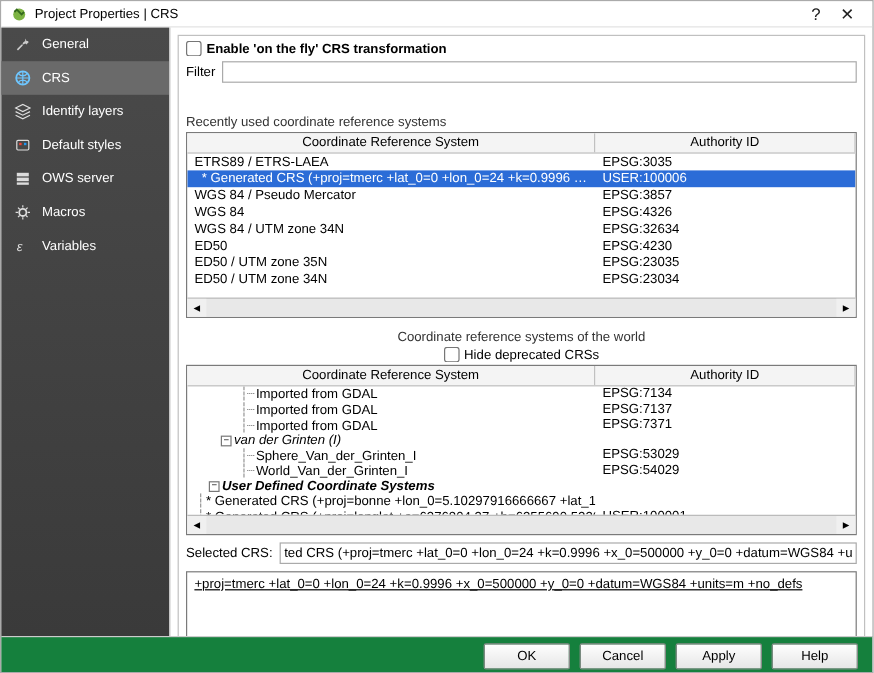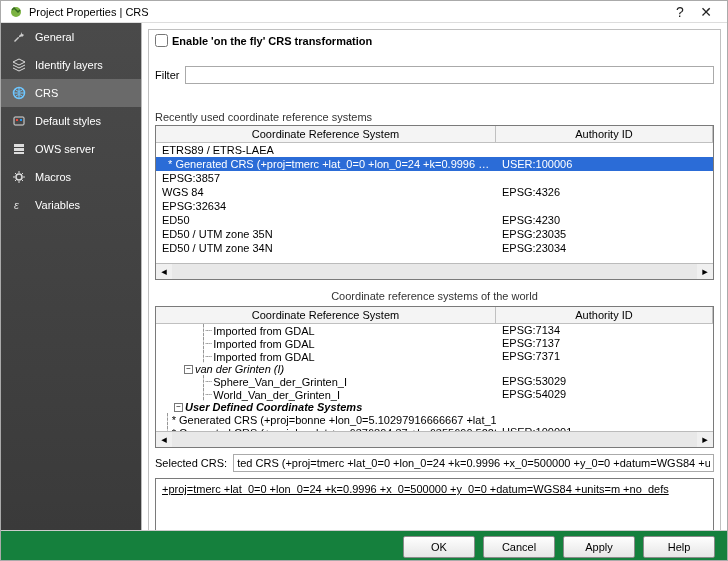--- a/index.html
+++ b/index.html
@@ -8,21 +8,21 @@
 .titlebar .tb-icon { width: 14px; height: 14px; margin-right: 6px; display:flex; align-items:center; justify-content:center;}
 .titlebar .title { flex:1; }
 .titlebar .tbtn { width: 26px; text-align: center; font-size: 14px; color:#222; cursor:default;}
 .body { display: flex; height: 507px; }
 .sidebar { width: 140px; background: linear-gradient(#4a4a4a,#3a3a3a); color: #fff; display:flex; flex-direction:column; }
 .sidebar .item { display:flex; align-items:center; gap:8px; padding: 6px 10px; cursor:default; }
 .sidebar .item.active { background: #6a6a6a; }
 .sidebar .item .sicon { width:16px; height:16px; display:flex;align-items:center;justify-content:center; }
 .main { flex:1; background: #fff; display:flex; flex-direction:column; padding: 6px 6px 0 6px; overflow:hidden; border-left:1px solid #bbb;}
 .grpbox { border:1px solid #c0c0c0; padding:4px 6px 8px 6px; position:relative; display:flex; flex-direction:column;}
-.checklabel { display:flex; align-items:center; gap:4px; font-weight:bold; margin-bottom:19px;}
+.checklabel { display:flex; align-items:center; gap:4px; font-weight:bold; margin-bottom:4px;}
 .filter-row { display:flex; align-items:center; gap:6px; margin-bottom:23px; }
 .filter-row input { flex:1; border:1px solid #aaa; height:18px; padding:0 3px;}
 .section-label { color:#333; margin: 4px 0 2px 0; }
 .listbox { border:1px solid #7a7a7a; background:#fff; overflow:hidden; }
 .listbox .header { display:flex; background:#f4f4f4; border-bottom:1px solid #c0c0c0;text-align:center; }
 .listbox .header .col { padding:2px 6px; border-right:1px solid #c0c0c0; }
 .listbox .rows { overflow:hidden; }
 .listbox .row { display:flex; padding:1px 0; }
 .listbox .row .c1 { padding:0 6px; width:340px; white-space:nowrap; overflow:hidden; text-overflow:ellipsis; }
 .listbox .row .c2 { padding:0 6px; flex:1; }
@@ -70,36 +70,36 @@
 <div class="body">
   <div class="sidebar">
     <div class="item">
       <span class="sicon">
           <svg width="14" height="14" viewBox="0 0 14 14">
             <path d="M9 2a3 3 0 0 1-3 5L2 11l1 1 4-4a3 3 0 0 1 5-3l-2 2-1-1z" fill="#ccc"></path>
           </svg>
         </span>
       <span>General</span>
     </div>
-    <div class="item">
-      <span class="sicon">
-          <svg width="14" height="14" viewBox="0 0 14 14">
-            <path d="M1 4l6-3 6 3-6 3zM1 7l6 3 6-3M1 10l6 3 6-3" fill="none" stroke="#ddd" stroke-width="1"></path>
-          </svg>
-        </span>
-      <span>Identify layers</span>
-    </div>
     <div class="item active">
       <span class="sicon">
           <svg width="14" height="14" viewBox="0 0 14 14">
             <circle cx="7" cy="7" r="5.5" fill="none" stroke="#6ec6ff" stroke-width="1.5"></circle>
             <path d="M1.5 7h11M7 1.5v11M3 3c2 3 6 3 8 0M3 11c2-3 6-3 8 0" stroke="#6ec6ff" stroke-width="1" fill="none"></path>
           </svg>
         </span>
       <span>CRS</span>
+    </div>
+    <div class="item">
+      <span class="sicon">
+          <svg width="14" height="14" viewBox="0 0 14 14">
+            <path d="M1 4l6-3 6 3-6 3zM1 7l6 3 6-3M1 10l6 3 6-3" fill="none" stroke="#ddd" stroke-width="1"></path>
+          </svg>
+        </span>
+      <span>Identify layers</span>
     </div>
     <div class="item">
       <span class="sicon">
           <svg width="14" height="14" viewBox="0 0 14 14">
             <rect x="2" y="3" width="10" height="8" rx="1" fill="none" stroke="#ddd"></rect>
             <rect x="4" y="5" width="2" height="2" fill="#f44336"></rect>
             <rect x="8" y="5" width="2" height="2" fill="#2196f3"></rect>
           </svg>
         </span>
       <span>Default styles</span>
@@ -147,33 +147,36 @@
 
       <div class="section-label">Recently used coordinate reference systems</div>
       <div class="listbox top">
         <div class="header">
           <div class="col">Coordinate Reference System</div>
           <div class="col" style="flex:1">Authority ID</div>
         </div>
         <div class="rows" id="recent-rows">
             <div class="row">
               <div class="c1">ETRS89 / ETRS-LAEA</div>
+              <div class="c2">EPSG:3035</div>
             </div>
             <div class="row selected">
               <div class="c1">&nbsp;&nbsp;* Generated CRS (+proj=tmerc +lat_0=0 +lon_0=24 +k=0.9996 +x_0=500000 …</div>
               <div class="c2">USER:100006</div>
             </div>
             <div class="row">
+              <div class="c1">WGS 84 / Pseudo Mercator</div>
               <div class="c2">EPSG:3857</div>
             </div>
             <div class="row">
               <div class="c1">WGS 84</div>
               <div class="c2">EPSG:4326</div>
             </div>
             <div class="row">
+              <div class="c1">WGS 84 / UTM zone 34N</div>
               <div class="c2">EPSG:32634</div>
             </div>
             <div class="row">
               <div class="c1">ED50</div>
               <div class="c2">EPSG:4230</div>
             </div>
             <div class="row">
               <div class="c1">ED50 / UTM zone 35N</div>
               <div class="c2">EPSG:23035</div>
             </div>
@@ -184,20 +187,24 @@
           </div>
         <div class="scrollbar-h">
           <div class="sbtn">◂</div>
           <div class="track"></div>
           <div class="sbtn">▸</div>
         </div>
       </div>
 
       <div class="hide-row">
         <span class="section-label">Coordinate reference systems of the world</span>
+        <label>
+          <input type="checkbox" style="">
+          <span>Hide deprecated CRSs</span>
+        </label>
       </div>
       <div class="listbox world">
         <div class="header">
           <div class="col">Coordinate Reference System</div>
           <div class="col" style="flex:1">Authority ID</div>
         </div>
         <div class="rows" id="world-rows">
             <div class="tree-row">
               <div class="c1">
                 <span class="indent" style="width:36px"></span>

